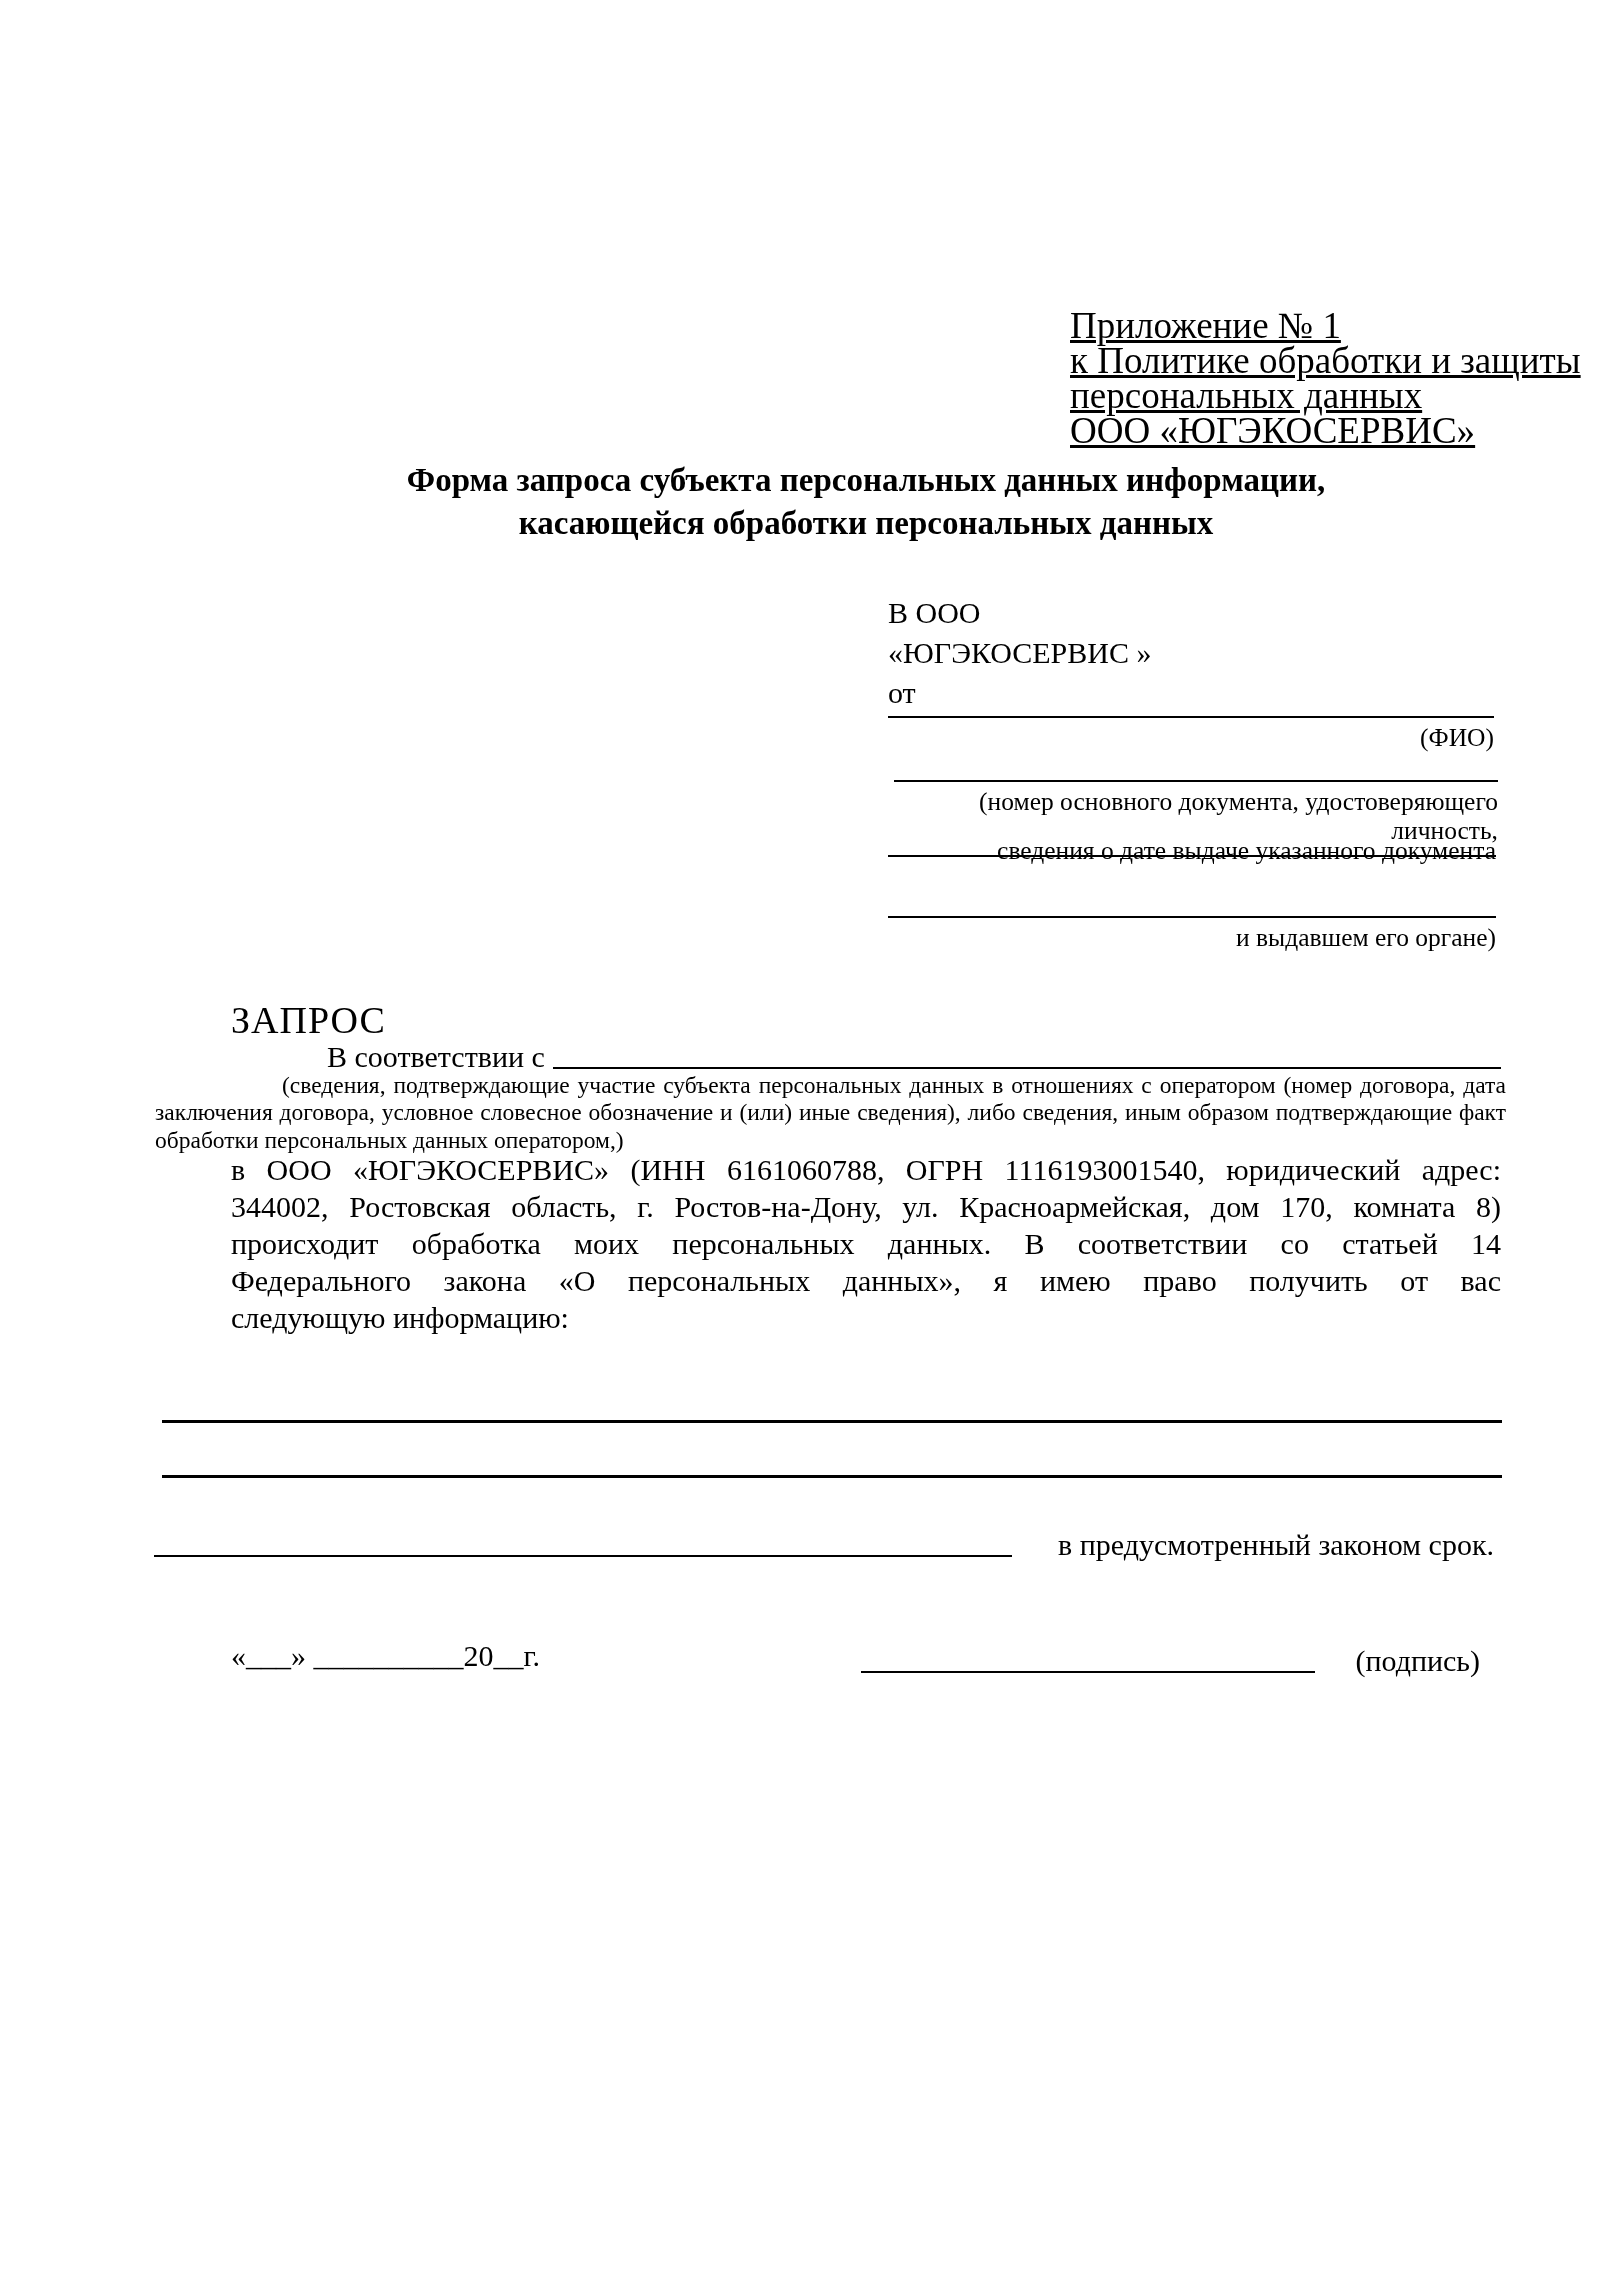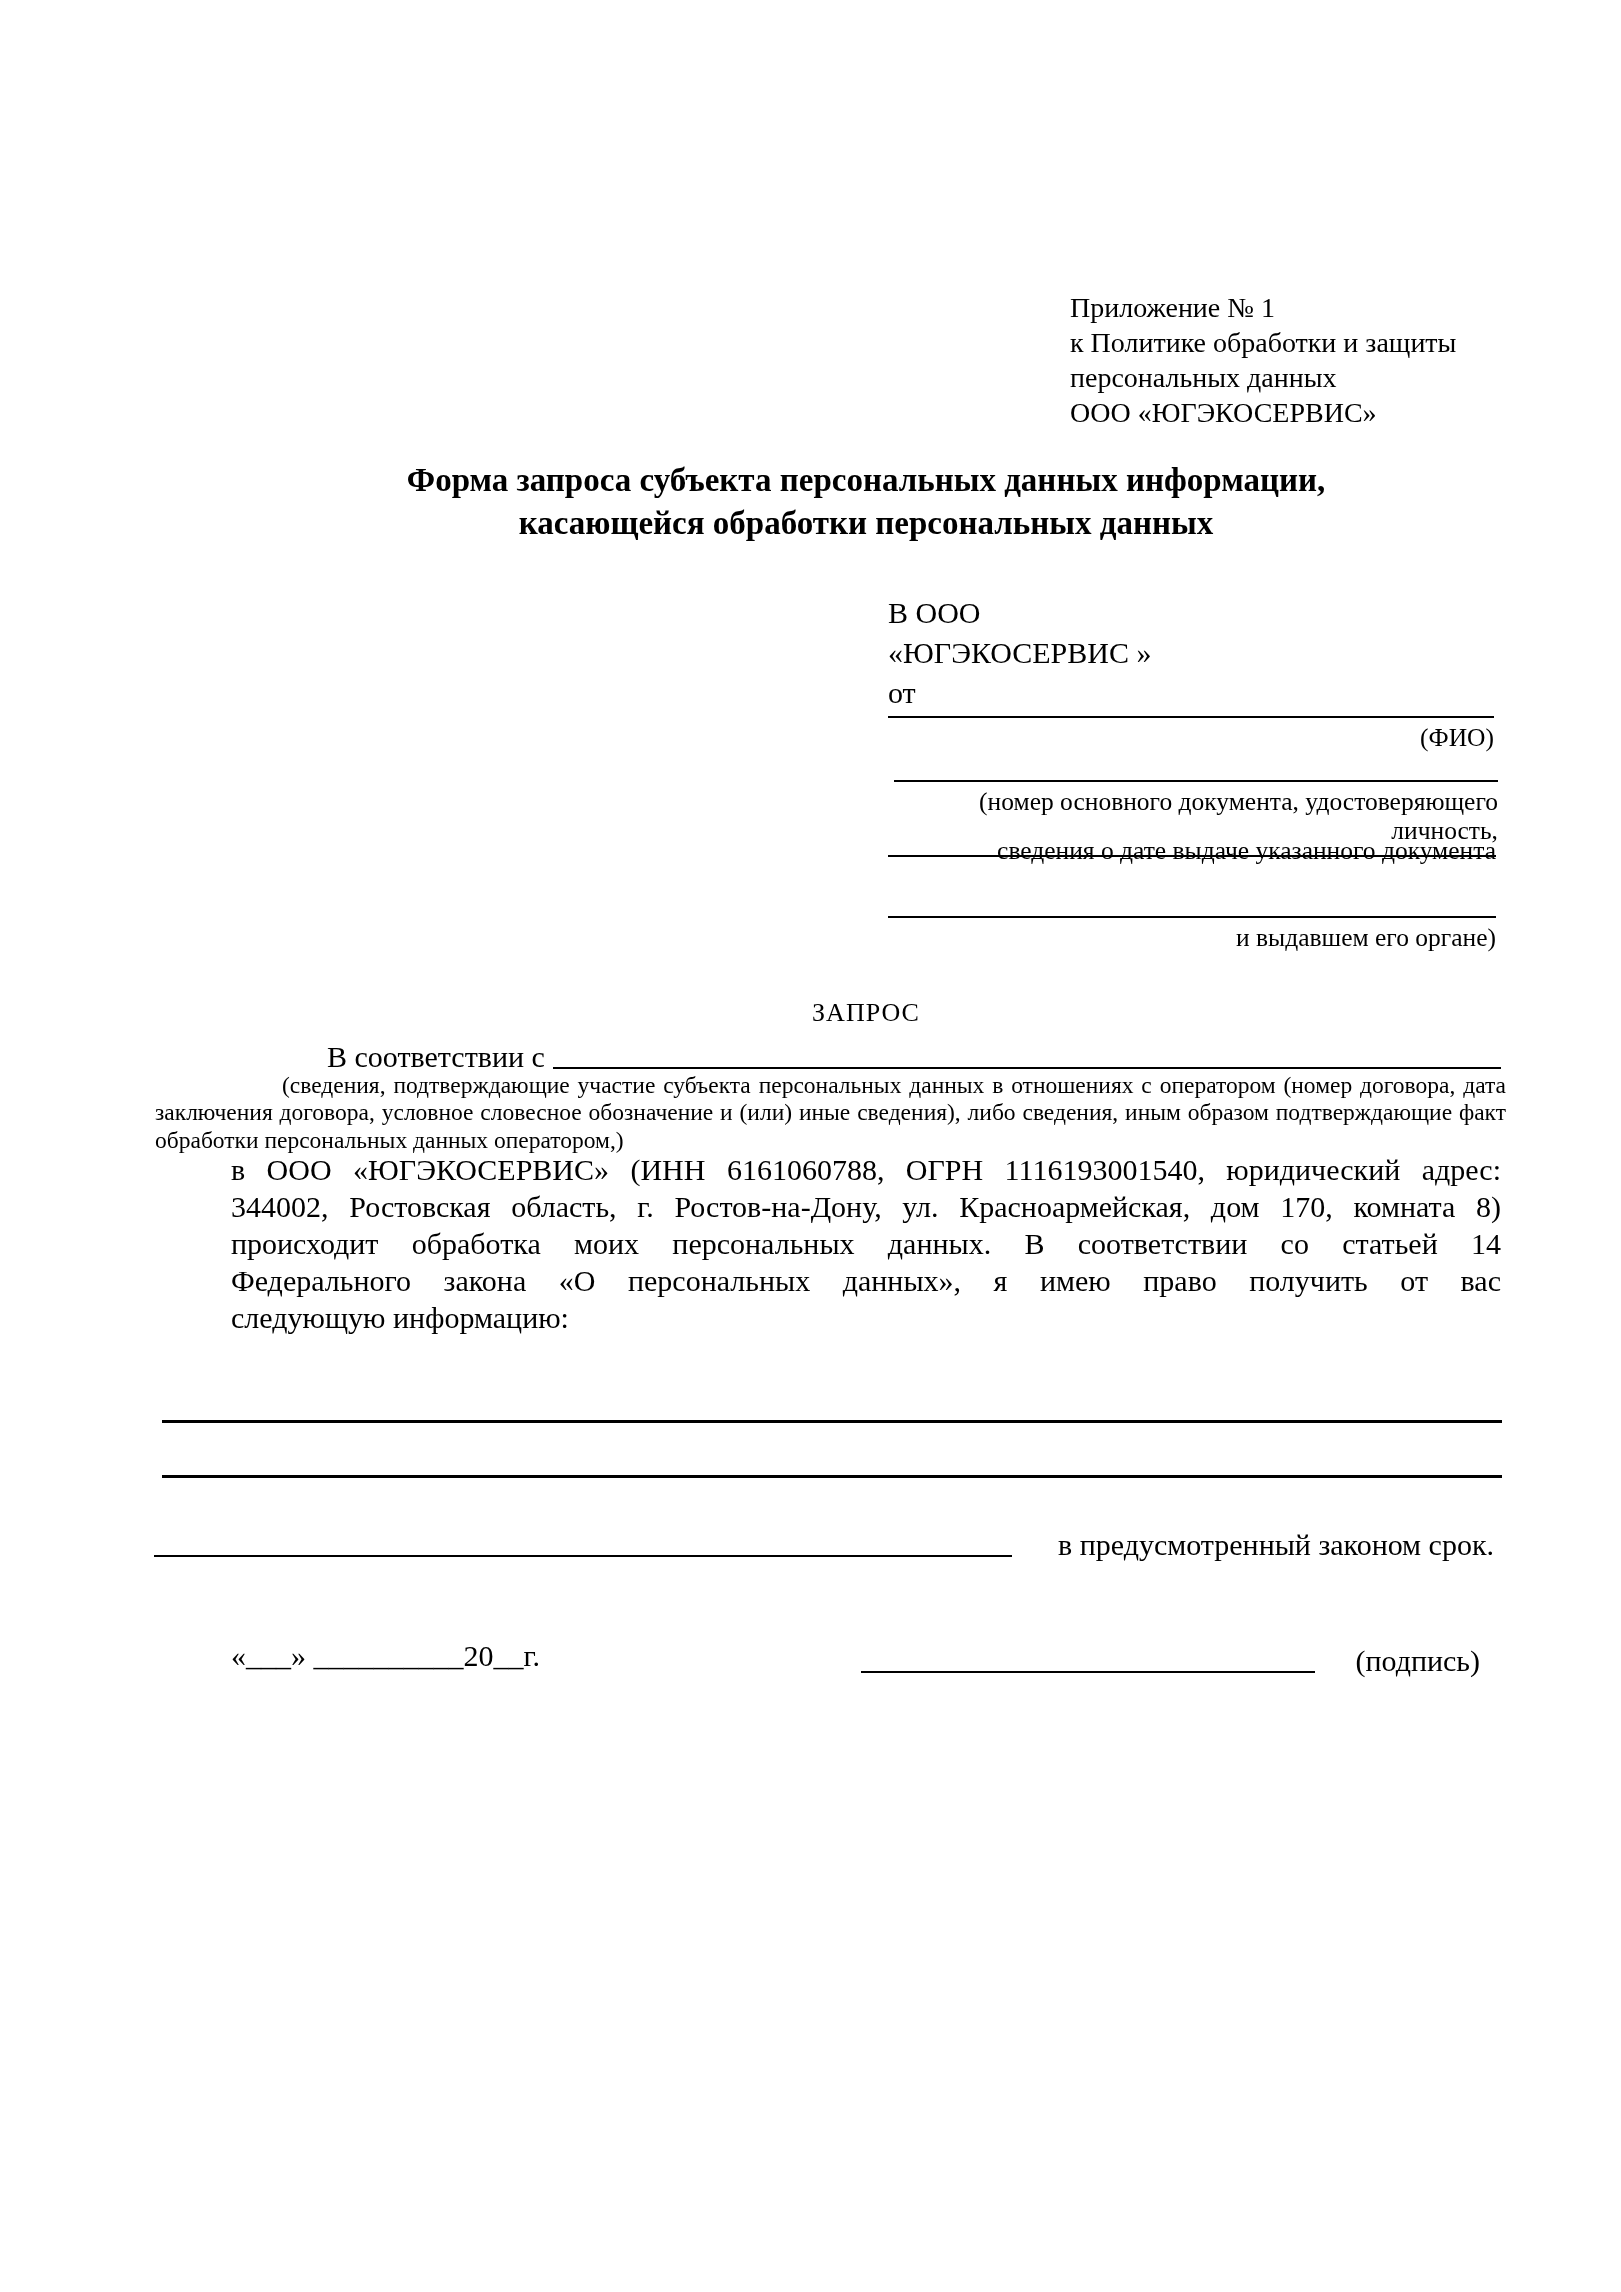--- a/index.html
+++ b/index.html
@@ -6,30 +6,30 @@
   .page {
     position:relative;
     width:1621px; height:2293px;
     background:#ffffff;
     color:#000000;
     font-family:"Liberation Serif", serif;
     overflow:hidden;
   }
   .abs { position:absolute; }
 
-  .hdr { left:1070px; top:290px; font-size:28px; line-height:35px; }
+  .hdr { left:1070px; top:308px; font-size:37px; line-height:35px;text-decoration:underline; }
   .title { left:231px; top:459px; width:1270px; text-align:center;
            font-weight:bold; font-size:33px; line-height:43px; }
   .addr { left:888px; top:593px; font-size:30px; line-height:40px; }
 
   .hline { border-bottom:2.9px solid #000; height:0; }
   .cap  { font-size:25.5px; text-align:right; line-height:29px; }
 
-  .zapros { left:231px; top:998px; width:1270px; text-align:center;
-            font-size:26px; letter-spacing:1px; }
+  .zapros { left:231px; top:998px; width:1270px; 
+            font-size:38px; letter-spacing:1px; }
 
   .row { display:flex; align-items:flex-end; height:39px; font-size:30px; }
   .fill { flex:1 1 auto; border-bottom:2.9px solid #000; margin-bottom:4.9px; margin-left:7.8px; }
   .fill2 { flex:1 1 auto; border-bottom:2.9px solid #000; margin-bottom:4.9px; }
   .nowrap { white-space:nowrap; }
 
   .note { left:155px; top:1072px; width:1351px; font-size:23.5px; line-height:27.4px; }
   .note .jline { text-align:justify; text-align-last:justify; }
   .note .first { text-indent:127px; }
 

